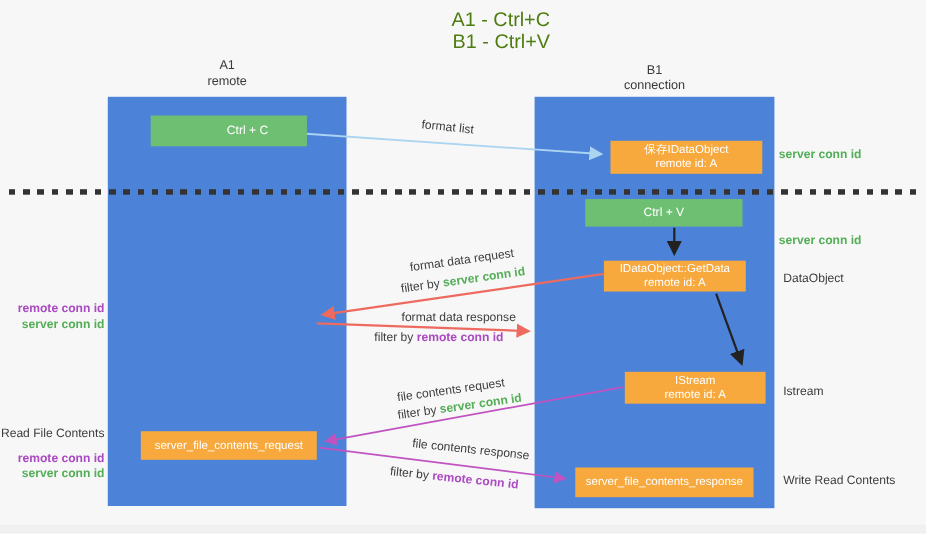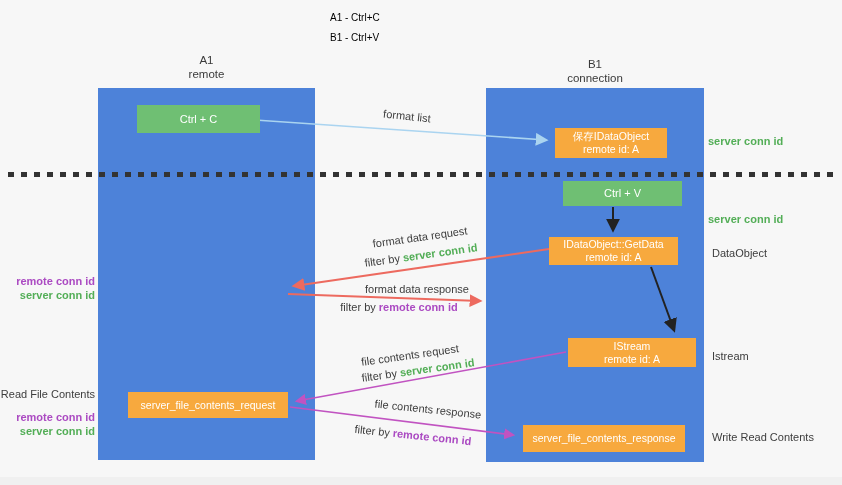--- a/index.html
+++ b/index.html
@@ -1,35 +1,35 @@
 <!DOCTYPE html>
 <html style="--background: #f7f7f7; --column-blue: #4d82d9; --box-green: #6fbf73; --box-orange: #f7a93e; --arrow-lightblue: #aad4f0; --arrow-red: #ed6a5f; --arrow-magenta: #c153c1; --arrow-black: #222222; --text-green: #53ae57; --text-purple: #ab4ac2;"><head>
 <meta charset="utf-8">
 <style>
   html,body{margin:0;padding:0;background:#f7f7f7;}
   .canvas{position:relative;width:842px;height:485px;background:var(--background,#f7f7f7);
           font-family:"Liberation Sans",sans-serif;overflow:hidden;}
-  .title{position:absolute;left:330px;top:8px;width:170px;text-align:left;
-         font-size:10px;line-height:20px;color:#000000;}
+  .title{position:absolute;left:330px;top:8px;width:170px;text-align:right;
+         font-size:18px;line-height:20px;color:#4d7c0f;}
   .col-header{position:absolute;text-align:center;font-size:11.5px;line-height:14px;color:#3a3a3a;}
   #hdrA{left:98px;top:53px;width:217px;}
   #hdrB{left:486px;top:57px;width:218px;}
   .lane{position:absolute;background:var(--column-blue,#4d82d9);z-index:1;}
   #laneA{left:98px;top:88px;width:217px;height:372px;}
   #laneB{left:486px;top:88px;width:218px;height:374px;}
   .dotted{position:absolute;left:8px;top:172px;width:828px;height:5px;z-index:2;
           background:repeating-linear-gradient(90deg,#333 0 6px,transparent 6px 13px);}
   svg.arrows{position:absolute;left:0;top:0;z-index:2;pointer-events:none;}
   .box{position:absolute;z-index:3;color:#fff;text-align:center;
        display:flex;flex-direction:column;justify-content:center;font-size:11px;line-height:13px;}
   .box.green{background:var(--box-green,#6fbf73);}
   .box.orange{background:var(--box-orange,#f7a93e);font-size:10.5px;}
-  #box-ctrl-c{left:137px;top:105px;width:123px;height:28px;}
-  #box-save-obj{left:555px;top:128px;width:112px;height:30px;}
-  #box-ctrl-v{left:563px;top:181px;width:119px;height:25px;}
+  #box-ctrl-c{left:137px;top:105px;width:108px;height:28px;padding-left:34px;}
+  #box-save-obj{left:555px;top:128px;width:138px;height:30px;}
+  #box-ctrl-v{left:532px;top:181px;width:143px;height:25px;}
   #box-getdata{left:549px;top:237px;width:129px;height:28px;justify-content:center;}
   #box-fmt-req{left:130px;top:277px;width:156px;height:26px;}
   #box-fmt-resp{left:487px;top:289px;width:157px;height:26px;}
   #box-istream{left:568px;top:338px;width:128px;height:29px;}
   #box-file-req{left:128px;top:392px;width:160px;height:26px;}
   #box-file-resp{left:523px;top:425px;width:162px;height:27px;}
   .side{position:absolute;z-index:4;font-size:11px;line-height:14px;color:#3d3d3d;white-space:nowrap;}
   .green-txt{color:var(--text-green,#53ae57);font-weight:bold;}
   .purple-txt{color:var(--text-purple,#ab4ac2);font-weight:bold;}
   #lbl-scid-top{left:708px;top:134px;}

